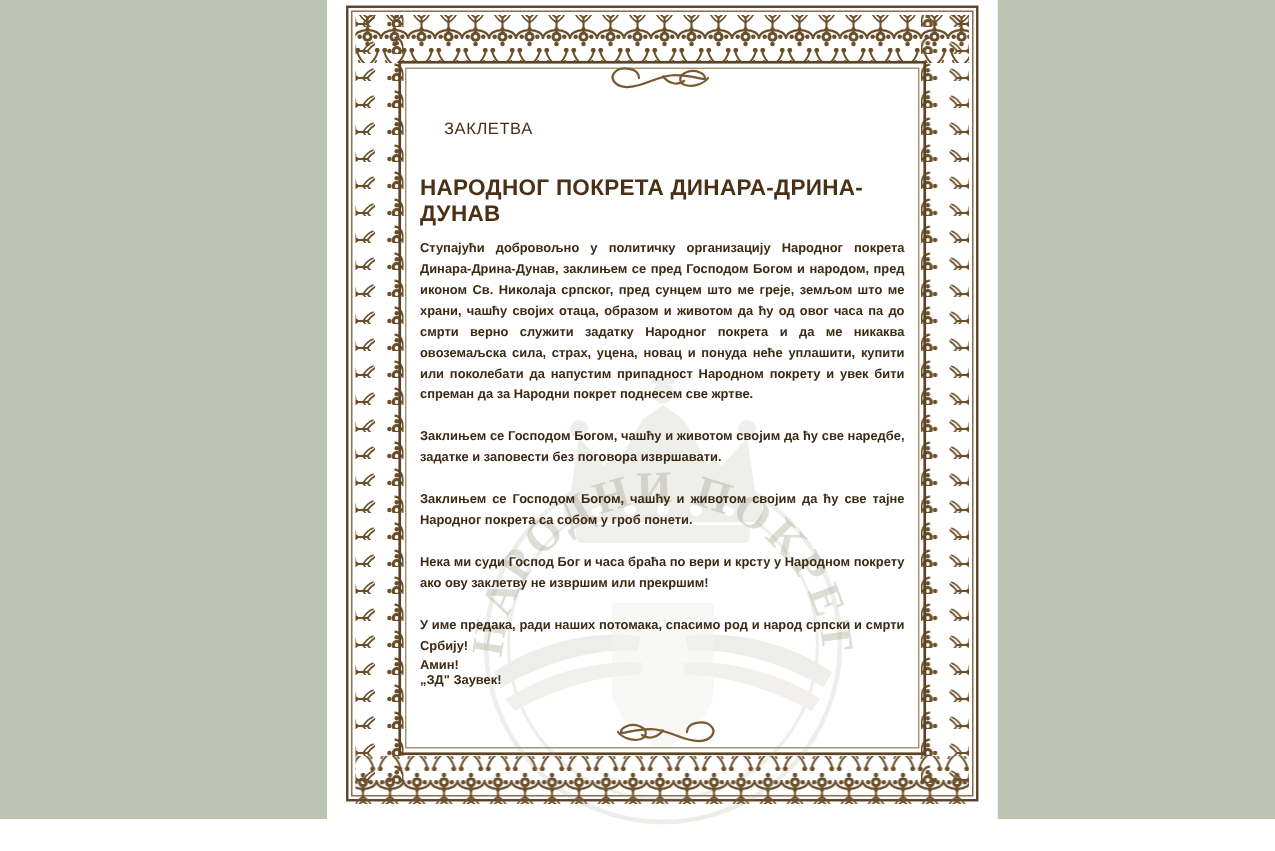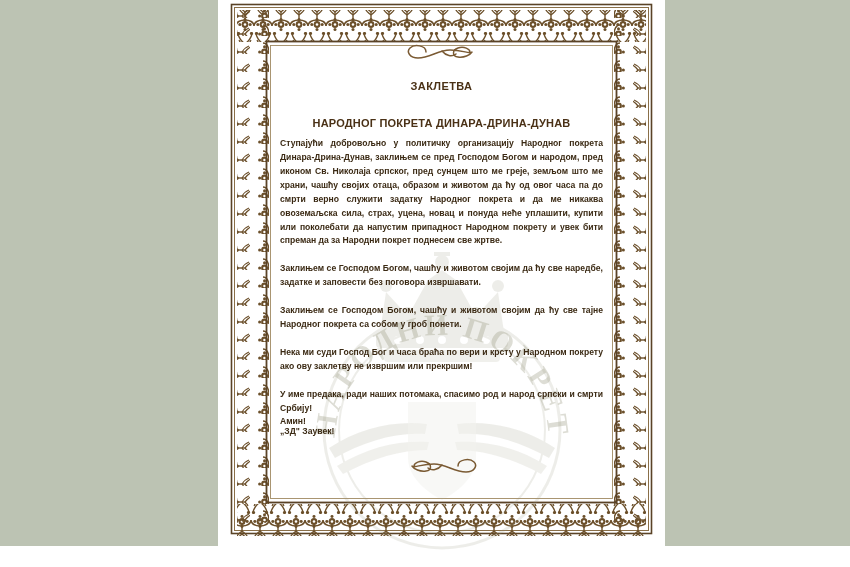--- a/index.html
+++ b/index.html
@@ -34,27 +34,27 @@
   
   .content{
     position:absolute;left:62px;top:40px;width:323px;
     z-index:5;
   }
   .flourish{display:block;margin:0 auto;}
   .flourish-top{margin-bottom:16px;}
   .flourish-bottom{margin-top:18px;}
 
   h1.title{
-    margin:0;text-align:center;
-    font-size:11px;font-weight:bold;letter-spacing:.4px;
+    margin:16px;text-align:left;
+    font-size:11px;font-weight:normal;letter-spacing:.4px;
     color:#4a3116;
   }
   h2.subtitle{
-    margin:25px 0 0 0;text-align:center;
-    font-size:11px;font-weight:bold;letter-spacing:.2px;
+    margin:25px 0 0 0;text-align:left;
+    font-size:15px;font-weight:bold;letter-spacing:.2px;
     color:#4a3116;
   }
   .body-block{margin-top:8px;}
   p.para{
     margin:0 0 14px 0;
     font-size:8.6px;
     line-height:1.62;
     color:#3b2a14;
     text-align:justify;
     font-weight:bold;

